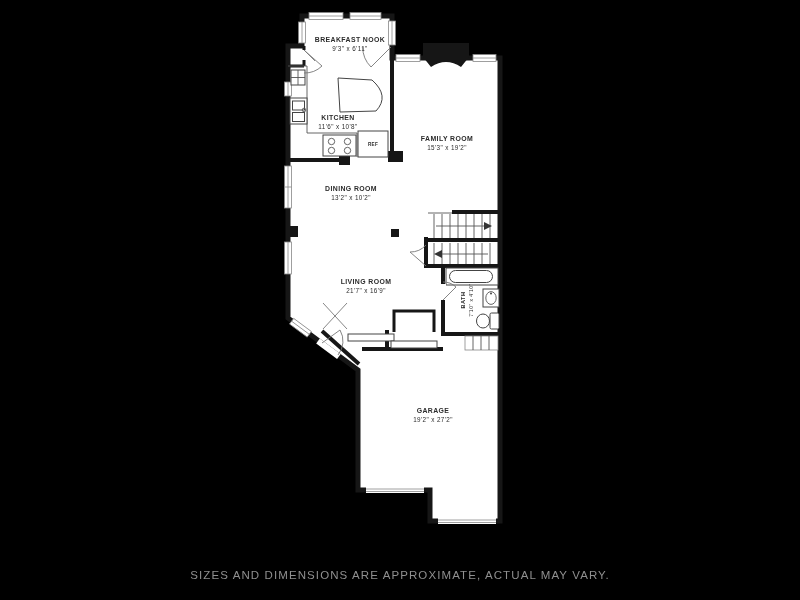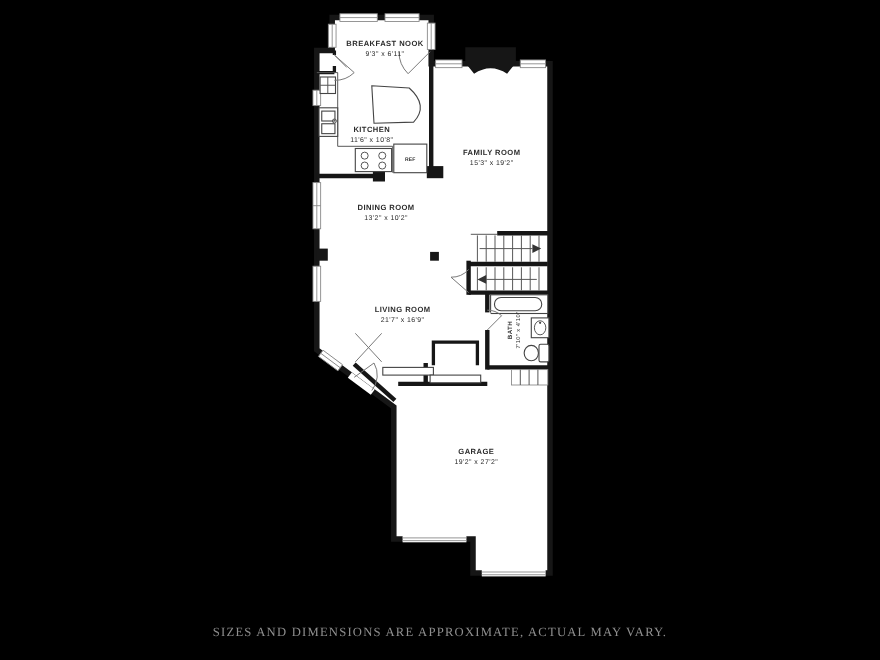--- a/index.html
+++ b/index.html
@@ -1,20 +1,20 @@
 <!DOCTYPE html>
 <html><head>
 <meta charset="utf-8">
 <style>
   html,body{margin:0;padding:0;background:#000;}
   .stage{position:relative;width:800px;height:600px;background:#000;overflow:hidden;
          font-family:"Liberation Sans",sans-serif;}
   .plan-svg{position:absolute;left:0;top:0;}
   .caption{position:absolute;left:0;right:0;top:569px;text-align:center;
-           color:#8f8f8f;font-size:11.5px;letter-spacing:1.1px;font-family:Liberation Serif, serif;}
+           color:#8f8f8f;font-size:11.5px;letter-spacing:1.1px;}
   text{font-family:"Liberation Sans",sans-serif;fill:#2b2b2b;text-anchor:middle;letter-spacing:.4px;}
   .rname{font-size:6.9px;font-weight:bold;}
   .rdims{font-size:6.3px;}
   .tiny{font-size:4.6px;font-weight:bold;letter-spacing:.2px;}
   .bname{font-size:5.6px;font-weight:bold;}
   .bdims{font-size:5.2px;}
   .w{stroke:#161616;fill:none;}
   .thin{stroke:#555;fill:none;stroke-width:.9;}
   .fix{stroke:#444;fill:#fff;stroke-width:1;}
   .winline{stroke:#888;stroke-width:.8;}

